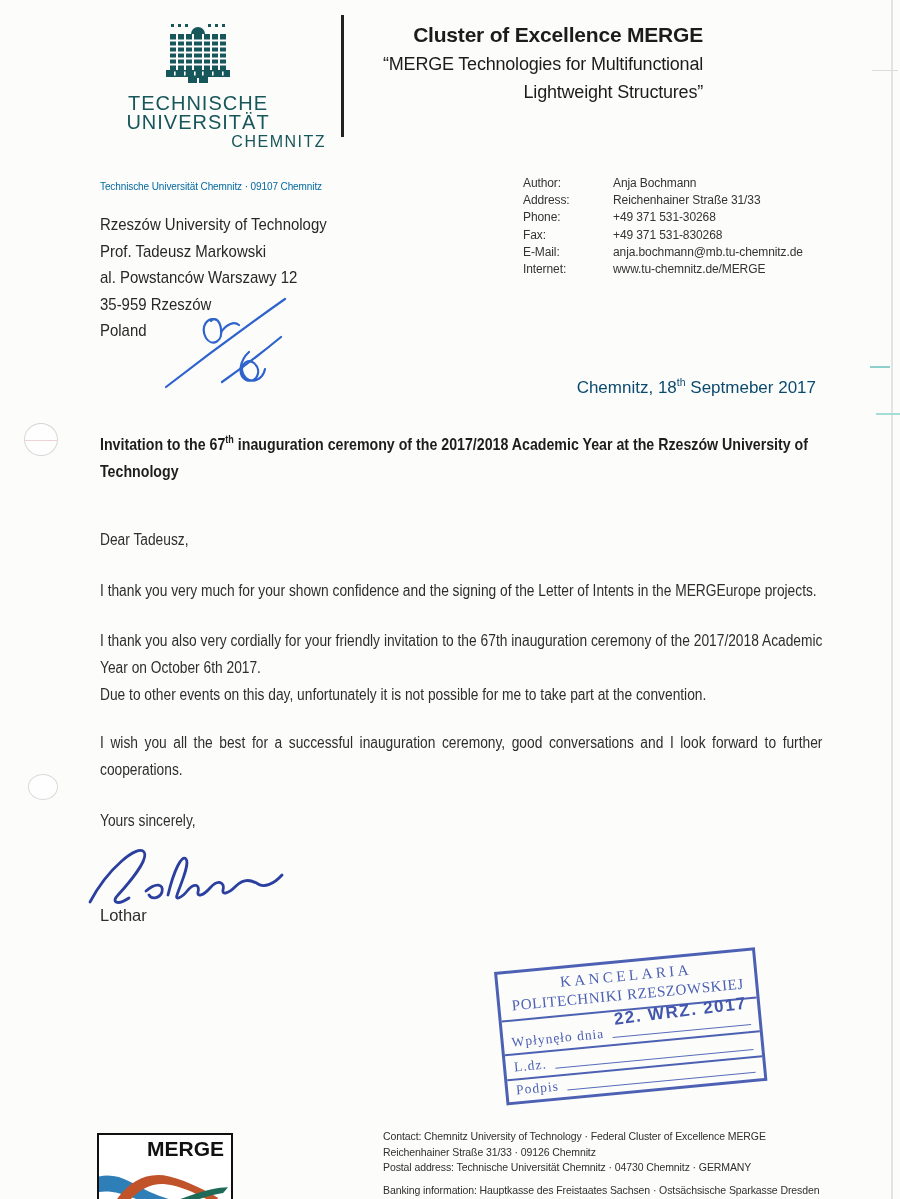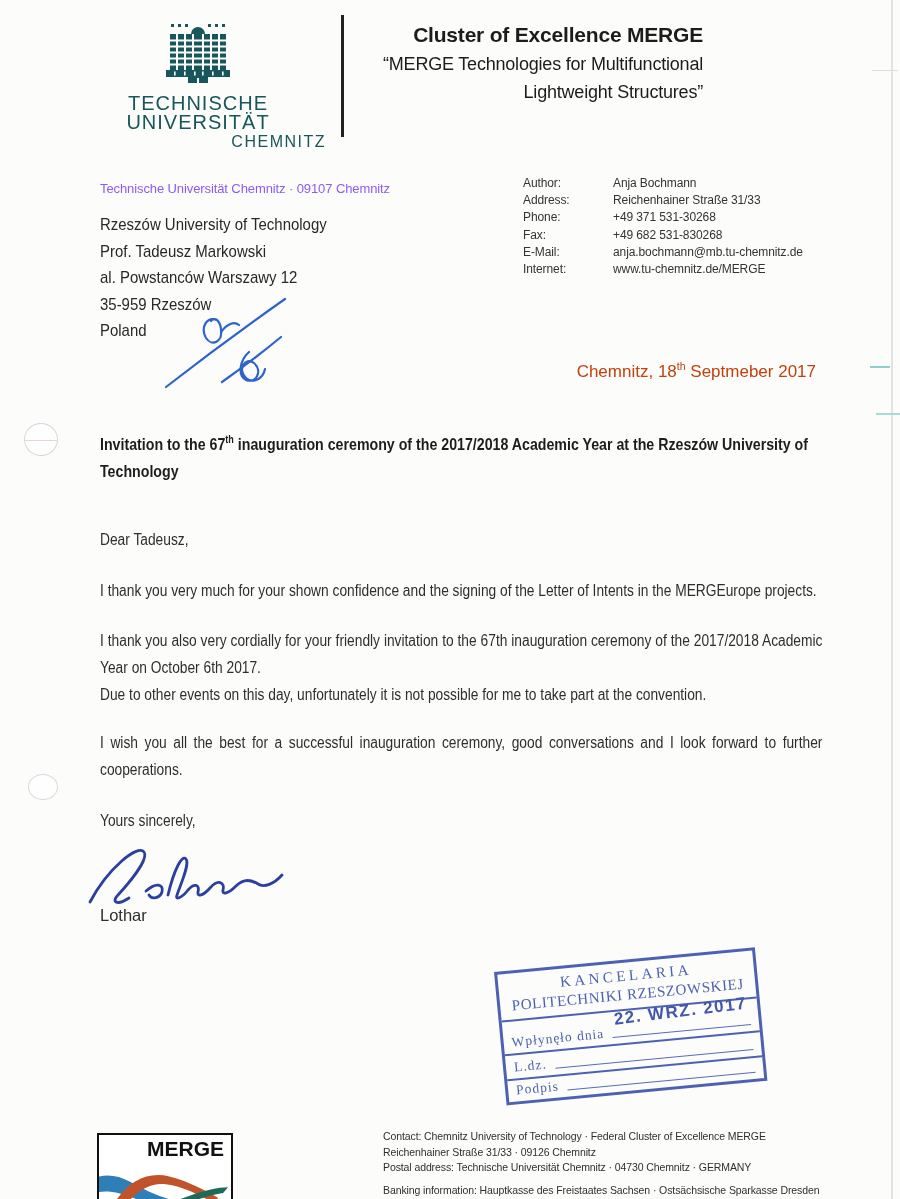--- a/index.html
+++ b/index.html
@@ -14,26 +14,26 @@
   .uni-block { position:absolute; left:70px; top:24px; width:256px; text-align:center; color:#17565a; }
   .uni-building { display:block; margin:0 auto 4px auto; }
   .uni-name1 { font-size:20px; letter-spacing:1px; font-weight:500; line-height:19px; }
   .uni-name2 { font-size:16px; letter-spacing:1.5px; font-weight:500; line-height:19px;text-align:right; }
   .header-divider { position:absolute; left:341px; top:15px; width:2.5px; height:122px; background:#222; }
   .cluster-block { position:absolute; left:383px; top:20px; color:#1c1c1c;text-align:right; }
   .cluster-title { font-size:21px; font-weight:700; line-height:30px; letter-spacing:-0.2px; }
   .cluster-sub { font-size:18px; font-weight:500; line-height:28px; letter-spacing:-0.2px; }
 
   
-  .sender-line { position:absolute; left:100px; top:181px; font-size:13px; color:#8b5cf6; letter-spacing:-0.1px; }
+  .sender-line { position:absolute; left:100px; top:181px; font-size:10px; color:#0369a1; letter-spacing:-0.1px; }
   .recipient { position:absolute; left:100px; top:212px; font-size:17px; line-height:26.5px; color:#282828;
                transform:scaleX(0.88); transform-origin:0 0; white-space:nowrap; }
   .contact { position:absolute; left:523px; top:175px; display:grid; grid-template-columns:90px auto;
              font-size:12px; line-height:17.2px; color:#333; letter-spacing:-0.1px; }
-  .dateline { position:absolute; left:500px; top:360px; width:316px; text-align:right; font-size:17px; color:#c2410c; }
+  .dateline { position:absolute; left:500px; top:376px; width:316px; text-align:right; font-size:17px; color:#0c4a6e; }
   .dateline sup { font-size:10.5px; }
 
   
   .text-col { position:absolute; left:100px; width:840px; transform:scaleX(0.86); transform-origin:0 0; }
   .subject-col { top:426px; font-weight:700; font-size:16.5px; line-height:27px; color:#1d1d1d; }
   .subject-col sup { font-size:10.5px; }
   .body-col { top:526px; font-size:16px; line-height:27px; color:#2e2e2e; }
   .p-just { text-align:justify; }
   .mb24 { margin-bottom:24px; } .mb23 { margin-bottom:23px; }
   .mt21 { margin-top:21px; } .mt24 { margin-top:24px; }
@@ -137,21 +137,21 @@
   </div>
 
   <div class="contact">
     <div>Author:</div>
       <div>Anja Bochmann</div>
     <div>Address:</div>
       <div>Reichenhainer Straße 31/33</div>
     <div>Phone:</div>
       <div>+49 371 531-30268</div>
     <div>Fax:</div>
-      <div>+49 682 531-830268</div>
+      <div>+49 371 531-830268</div>
     <div>E-Mail:</div>
       <div>anja.bochmann@mb.tu-chemnitz.de</div>
     <div>Internet:</div>
       <div>www.tu-chemnitz.de/MERGE</div>
   </div>
 
   <svg class="scribble-svg" width="135" height="115" viewBox="0 0 135 115">
     <g fill="none" stroke="#2e63cc" stroke-width="2.2" stroke-linecap="round">
       <path d="M4,104 C40,76 86,42 123,16"></path>
       <path d="M55,37 C45,33 38,44 44,55 C50,64 61,59 59,46 C58,38 53,33 49,38"></path>

